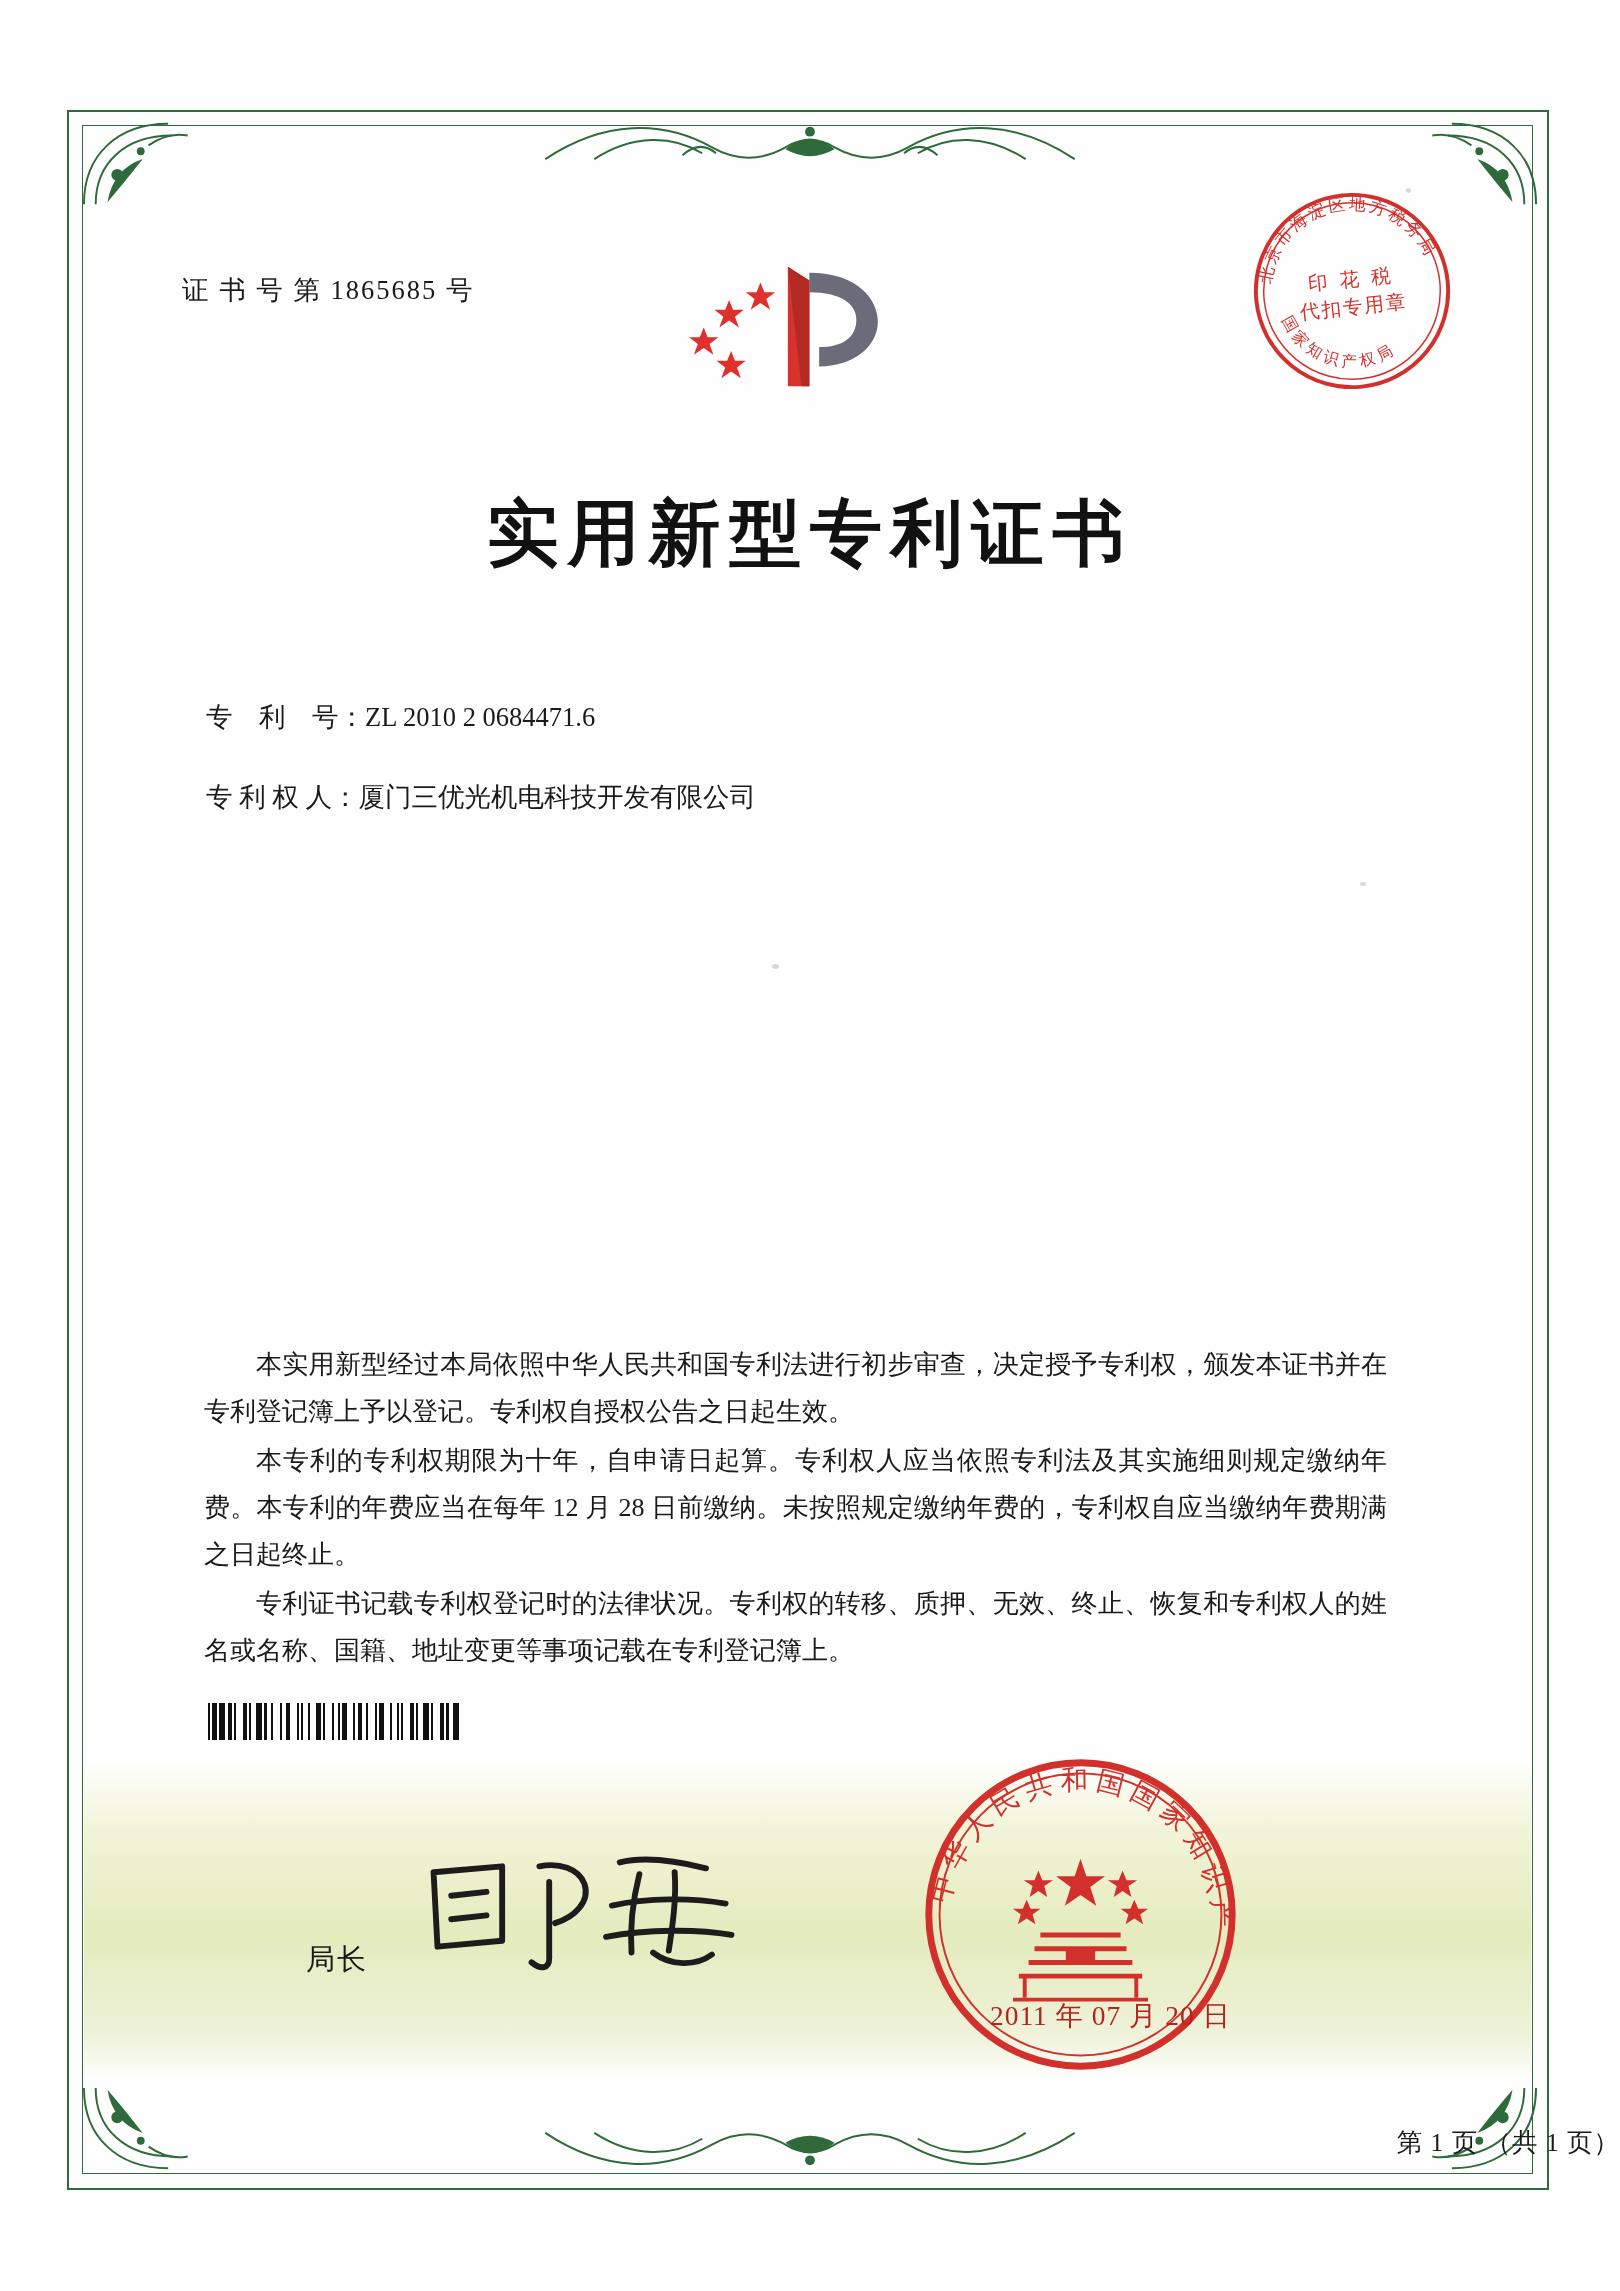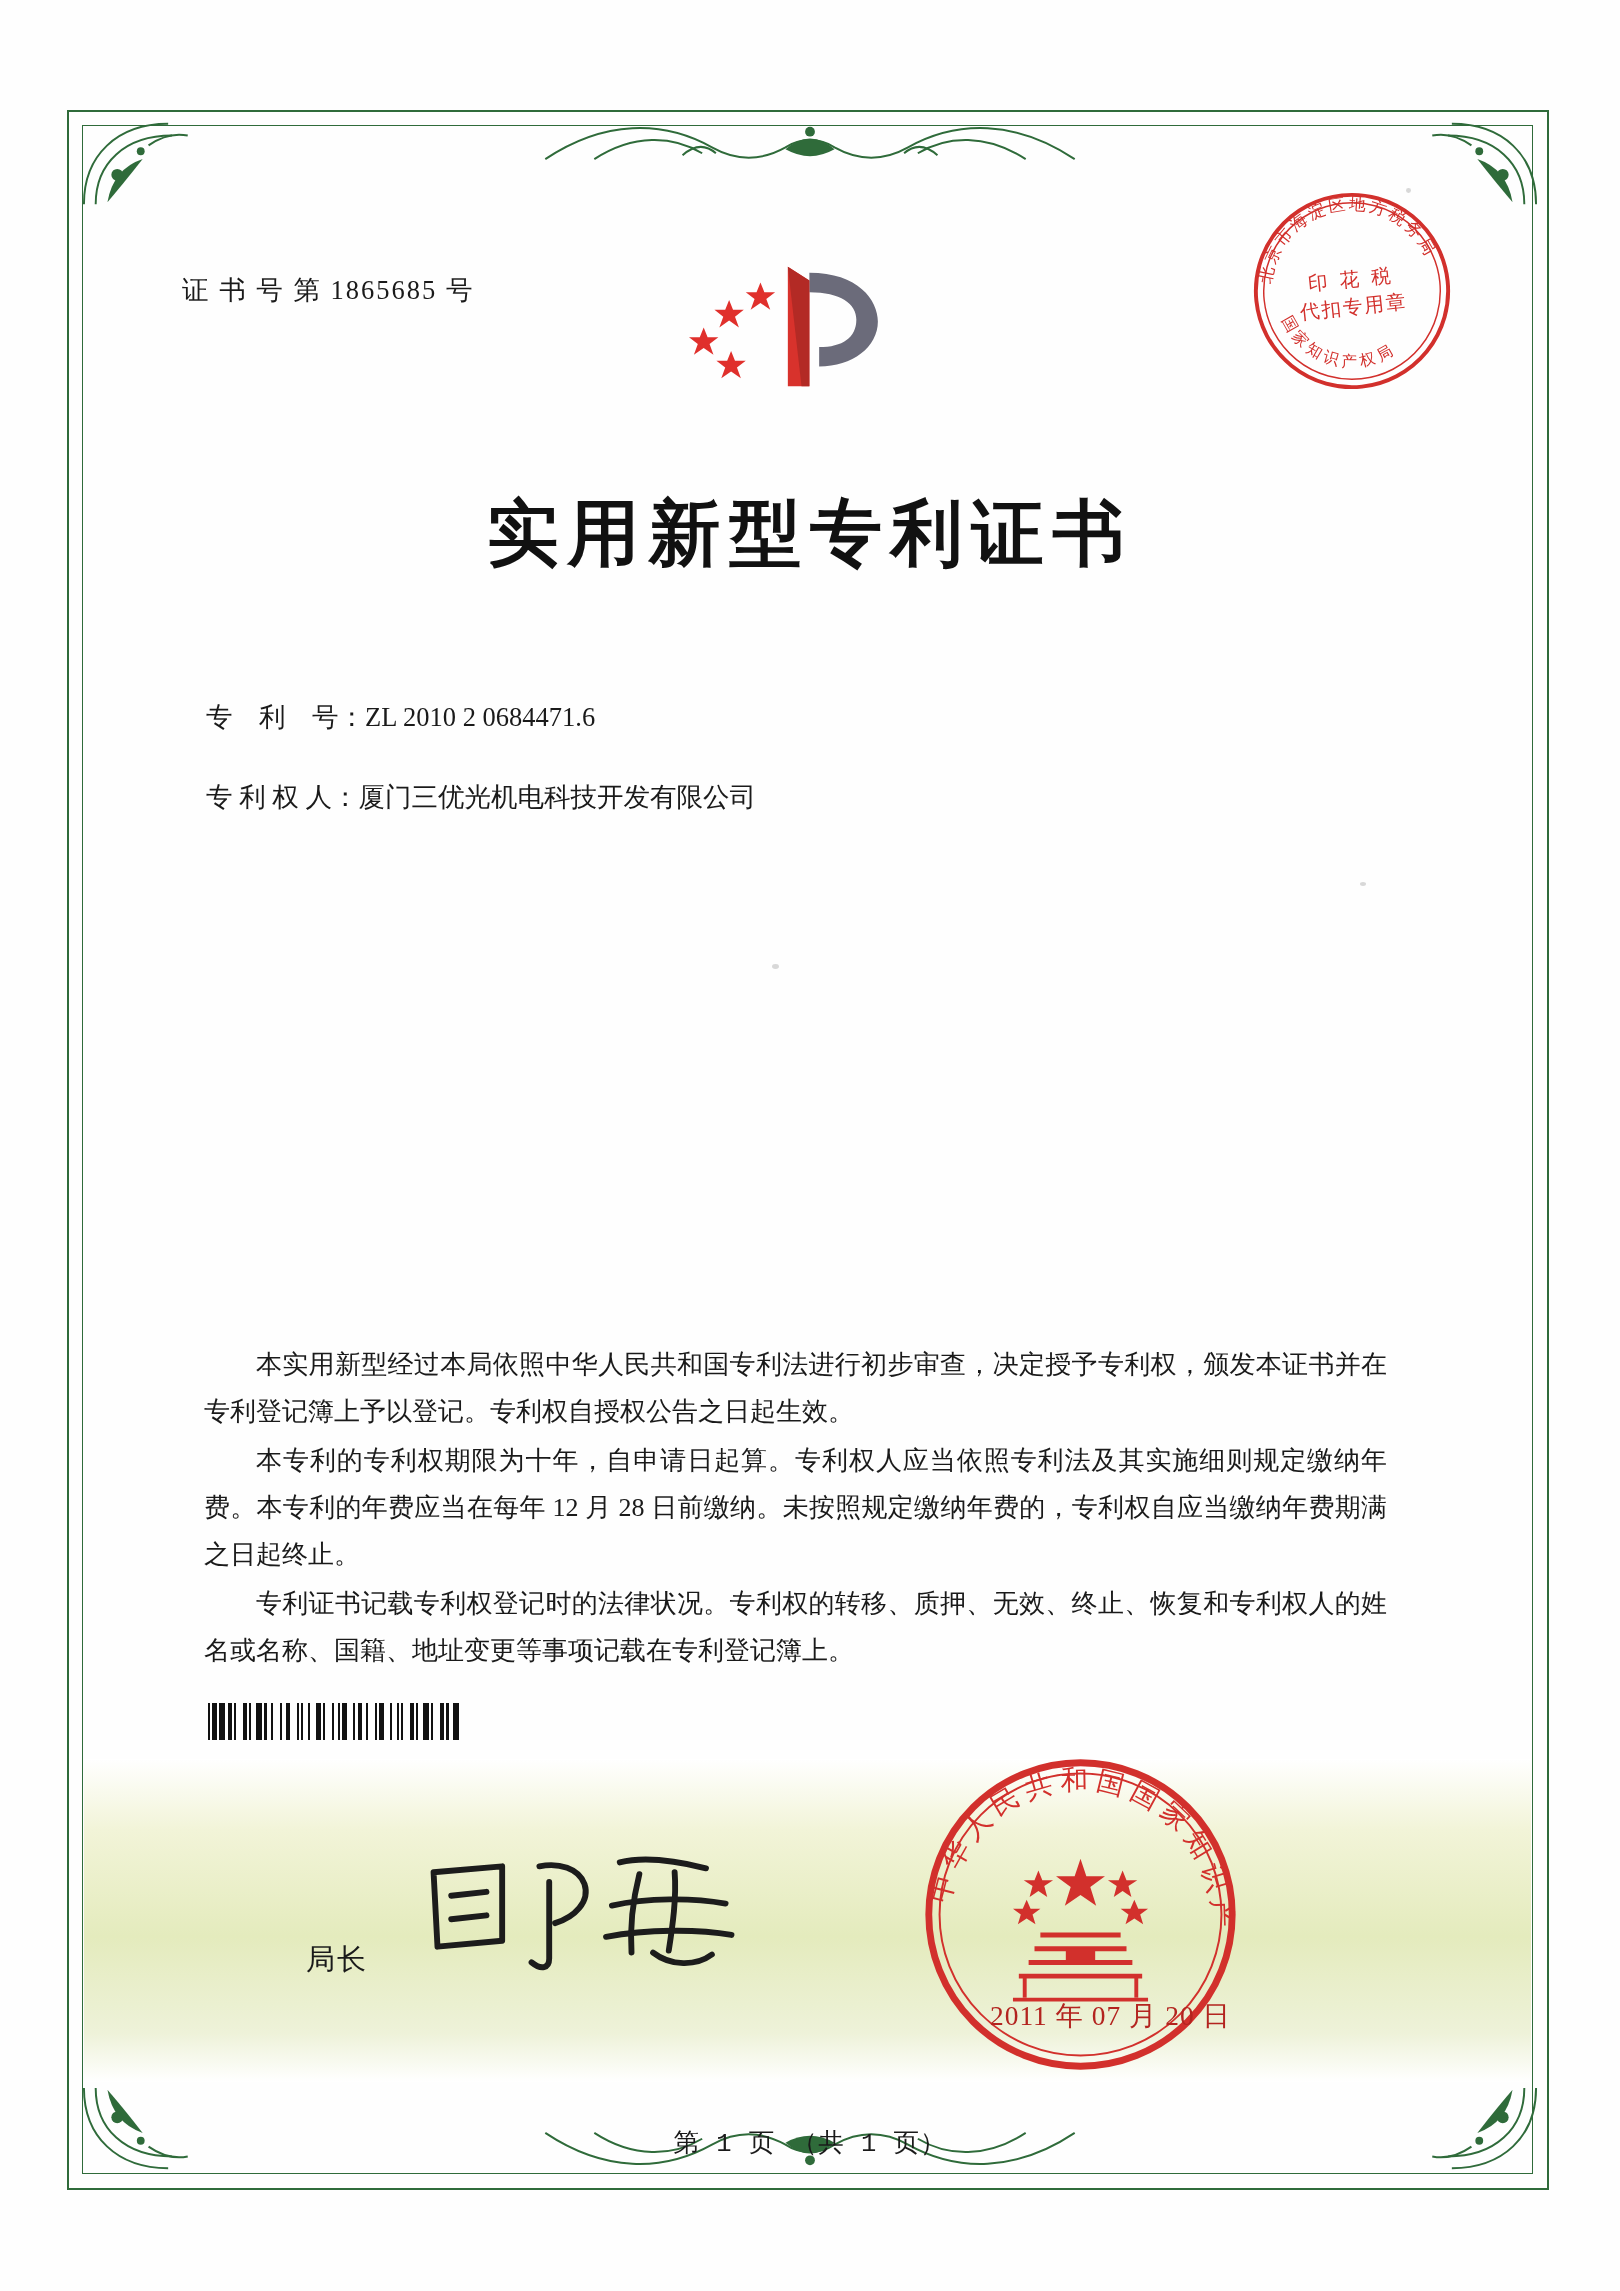--- a/index.html
+++ b/index.html
@@ -205,24 +205,23 @@
     font-size: 27.4px;
     color: #b3241f;
     letter-spacing: 1px;
     white-space: nowrap;
   }
 
   .page-number {
     position: absolute;
     left: 0; right: 0;
     top: 2125px;
-    text-align: center;
+    text-align: right;
     font-size: 25.5px;
     letter-spacing: 1px;
-    font-family: Liberation Mono, monospace;
   }
 
   
   .speck {
     position: absolute;
     background: #d8d8d8;
     border-radius: 50%;
   }
 </style>
 </head>

